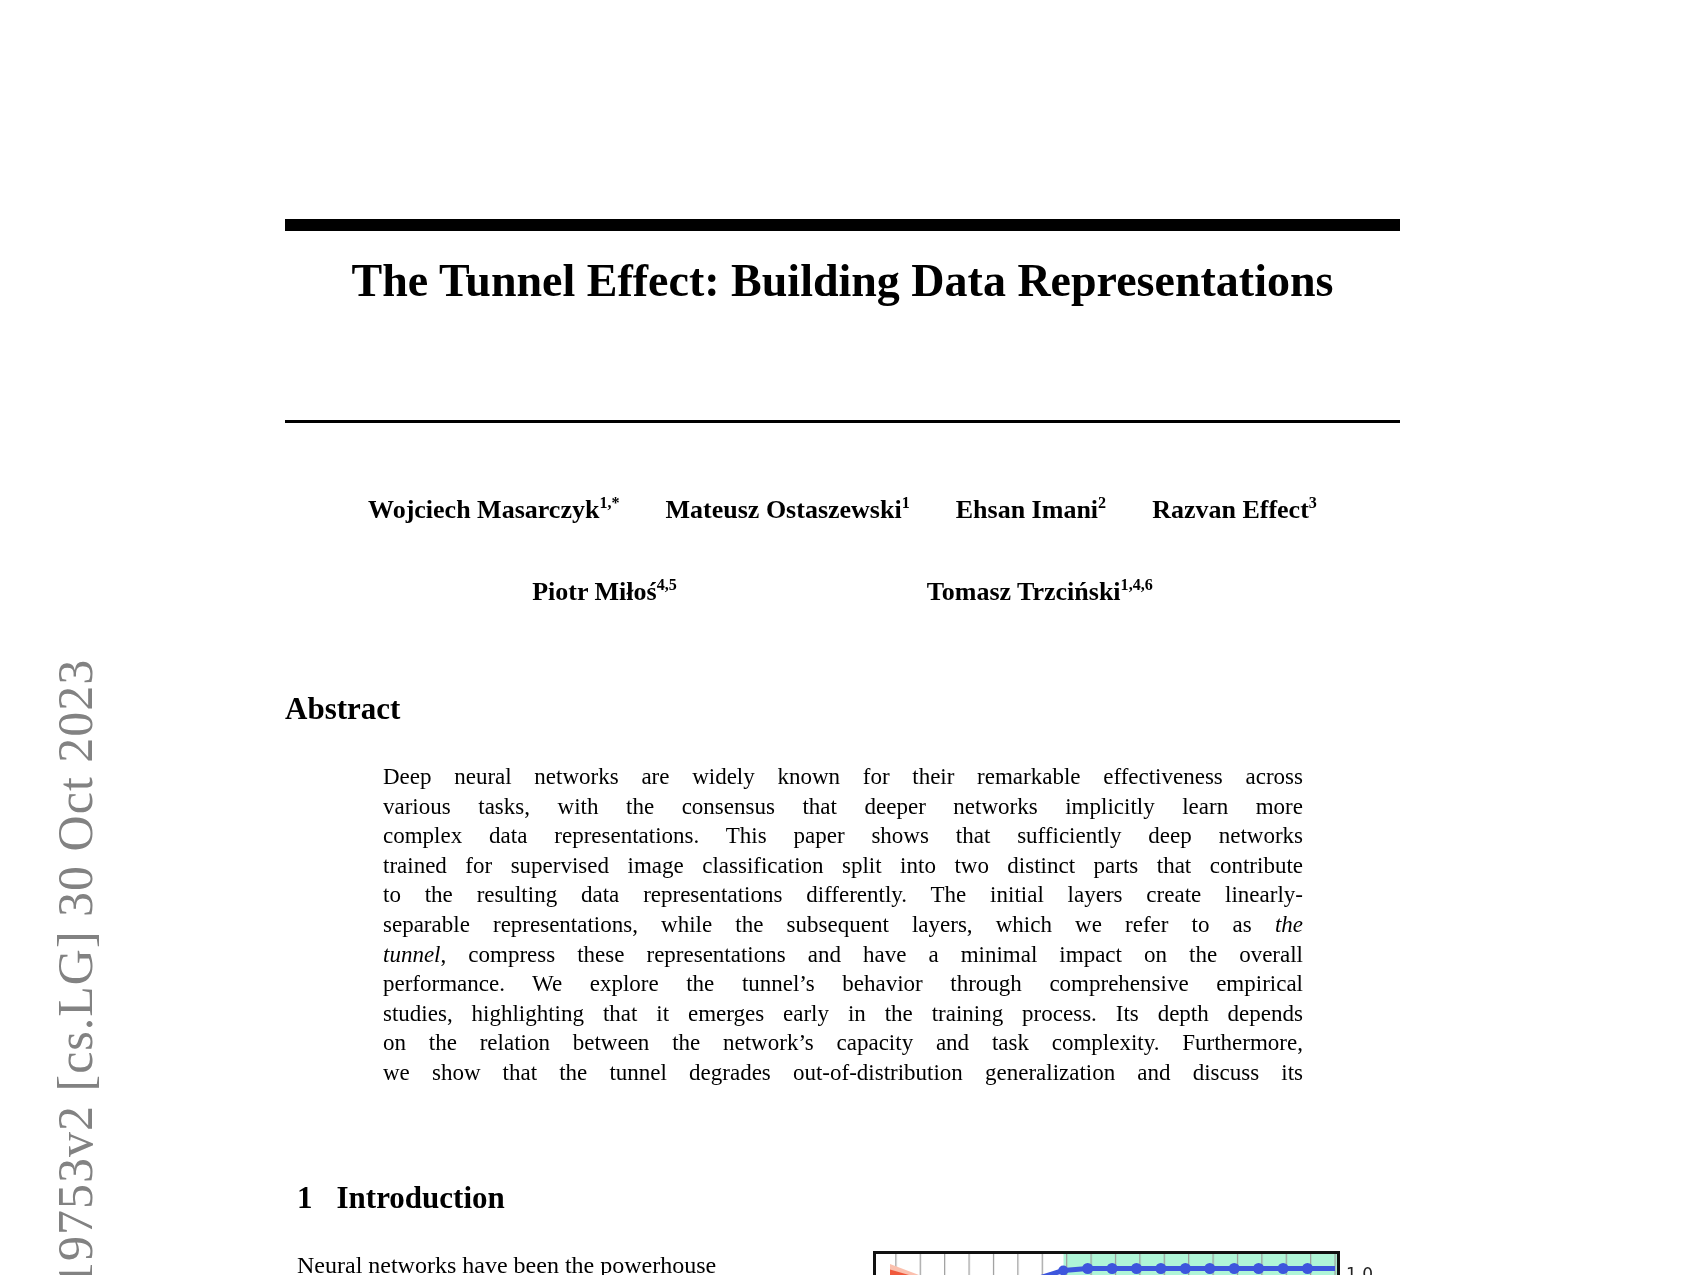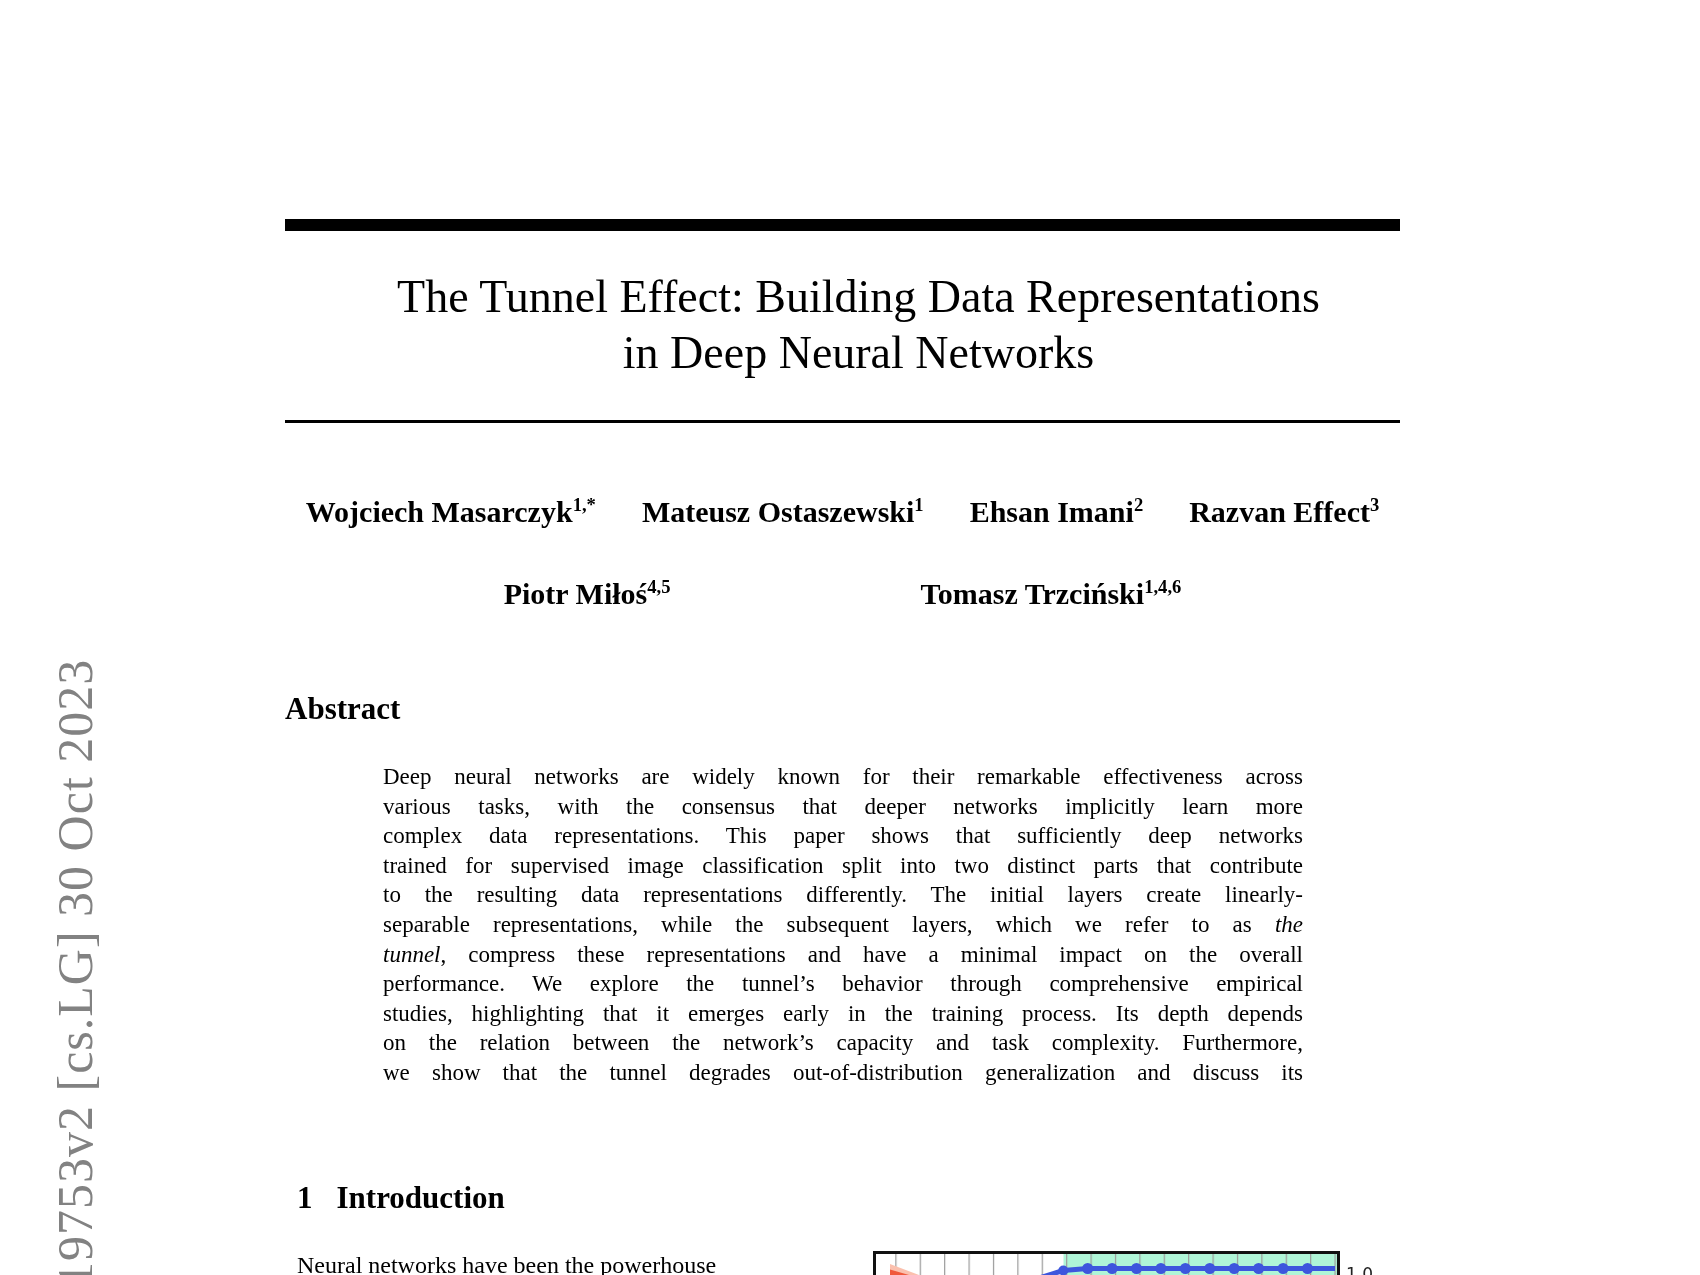--- a/index.html
+++ b/index.html
@@ -20,32 +20,32 @@
     font-size: 50px;
     letter-spacing: 1px;
     color: #828282;
   }
   .top-bar {
     position: absolute; left: 285px; top: 219px;
     width: 1115px; height: 12px; background: #000;
   }
   .title {
     position: absolute; left: 285px; top: 253px; width: 1115px;
-    margin: 16px; text-align: center;
-    font-size: 46px; font-weight: normal; line-height: 56px;
+    margin: 0; text-align: center;
+    font-size: 46px; font-weight: bold; line-height: 56px;
   }
   .title .tline { display: block; }
   .mid-rule {
     position: absolute; left: 285px; top: 420px;
     width: 1115px; height: 3px; background: #000;
   }
   .authors-row {
     position: absolute; left: 285px; width: 1115px;
     display: flex; justify-content: center; align-items: center;
-    font-size: 30px; font-weight: bold; white-space: nowrap;
+    font-size: 26px; font-weight: bold; white-space: nowrap;
   }
   .row1 { top: 494px; gap: 46px; }
   .row2 { top: 576px; gap: 250px; }
   .authors-row sup { font-size: 0.62em; }
   .abs-heading {
     position: absolute; left: 285px; top: 691px; width: 1115px;
     text-align: left; font-size: 31px; font-weight: bold;
   }
   .abstract {
     position: absolute; left: 383px; top: 762px; width: 920px;
@@ -79,21 +79,20 @@
 <body>
 
 <div class="page">
 
   <div class="watermark">19753v2  [cs.LG]  30 Oct 2023</div>
 
   <div class="top-bar"></div>
 
   <h1 class="title">
     <span class="tline">The Tunnel Effect: Building Data Representations</span>
-    <span class="tline">in Deep Neural Networks</span>
   </h1>
 
   <div class="mid-rule"></div>
 
   <div class="authors-row row1">
     <span class="author"><span>Wojciech Masarczyk</span><sup>1,*</sup></span>
     <span class="author"><span>Mateusz Ostaszewski</span><sup>1</sup></span>
     <span class="author"><span>Ehsan Imani</span><sup>2</sup></span>
     <span class="author"><span>Razvan Effect</span><sup>3</sup></span>
   </div>

